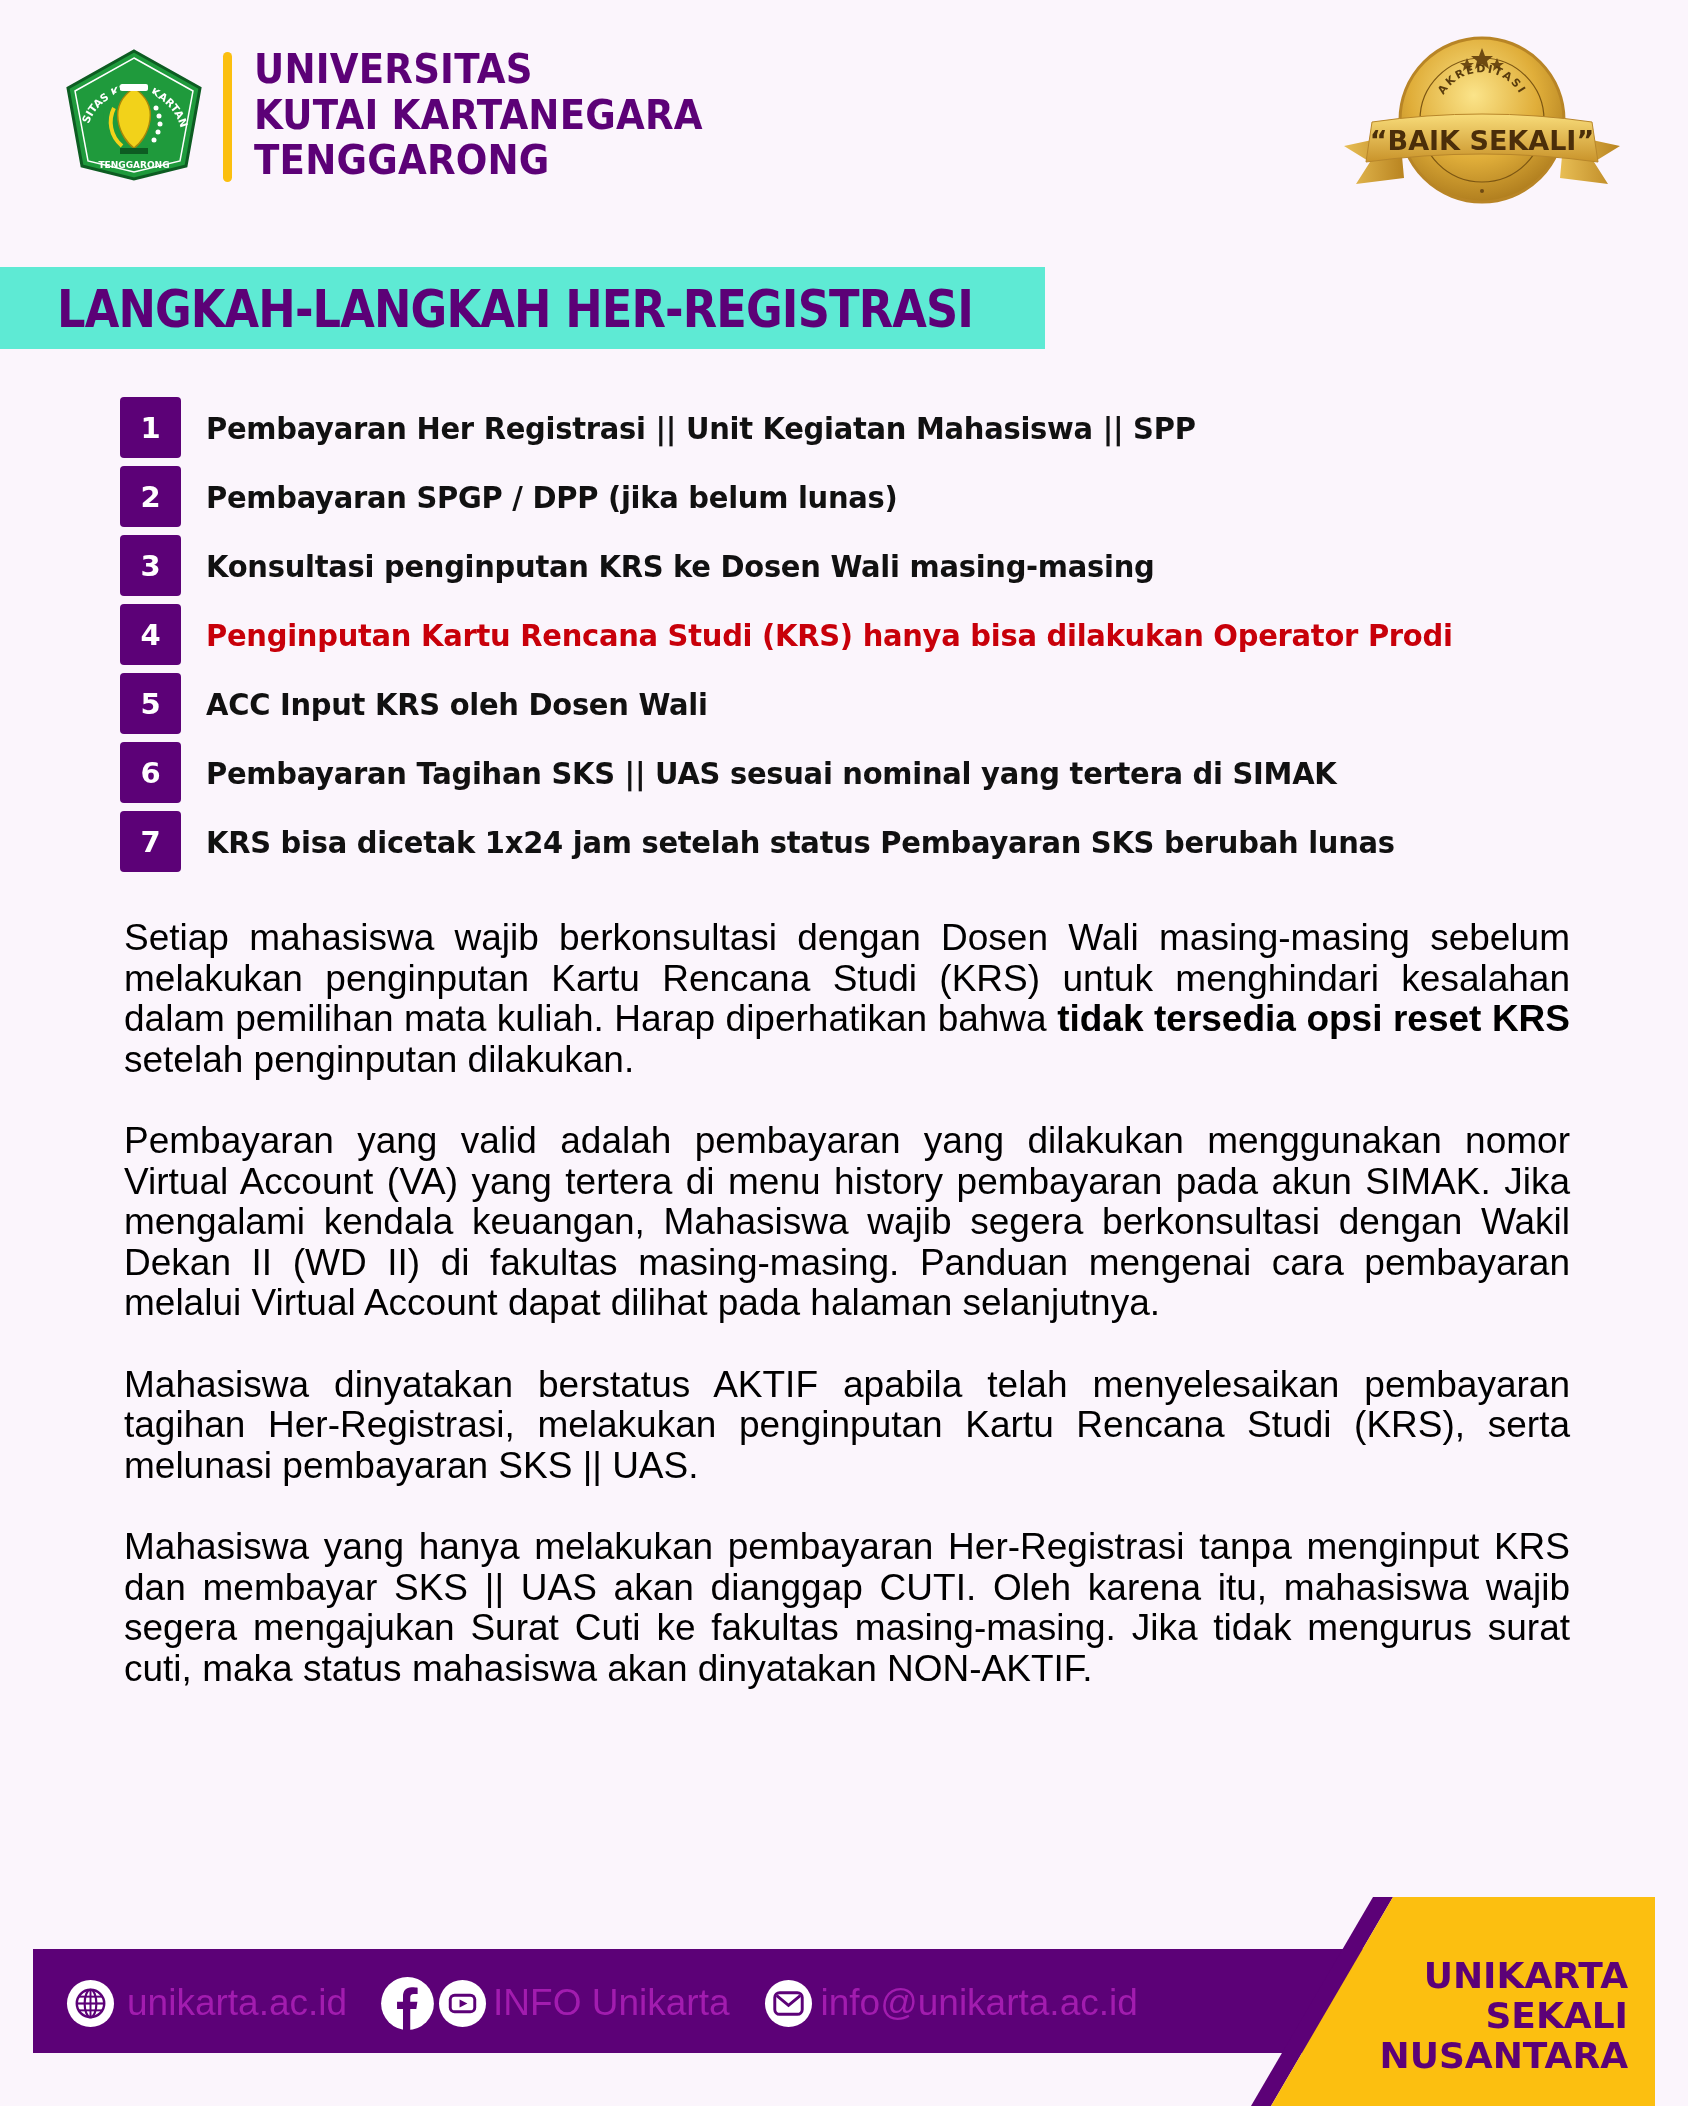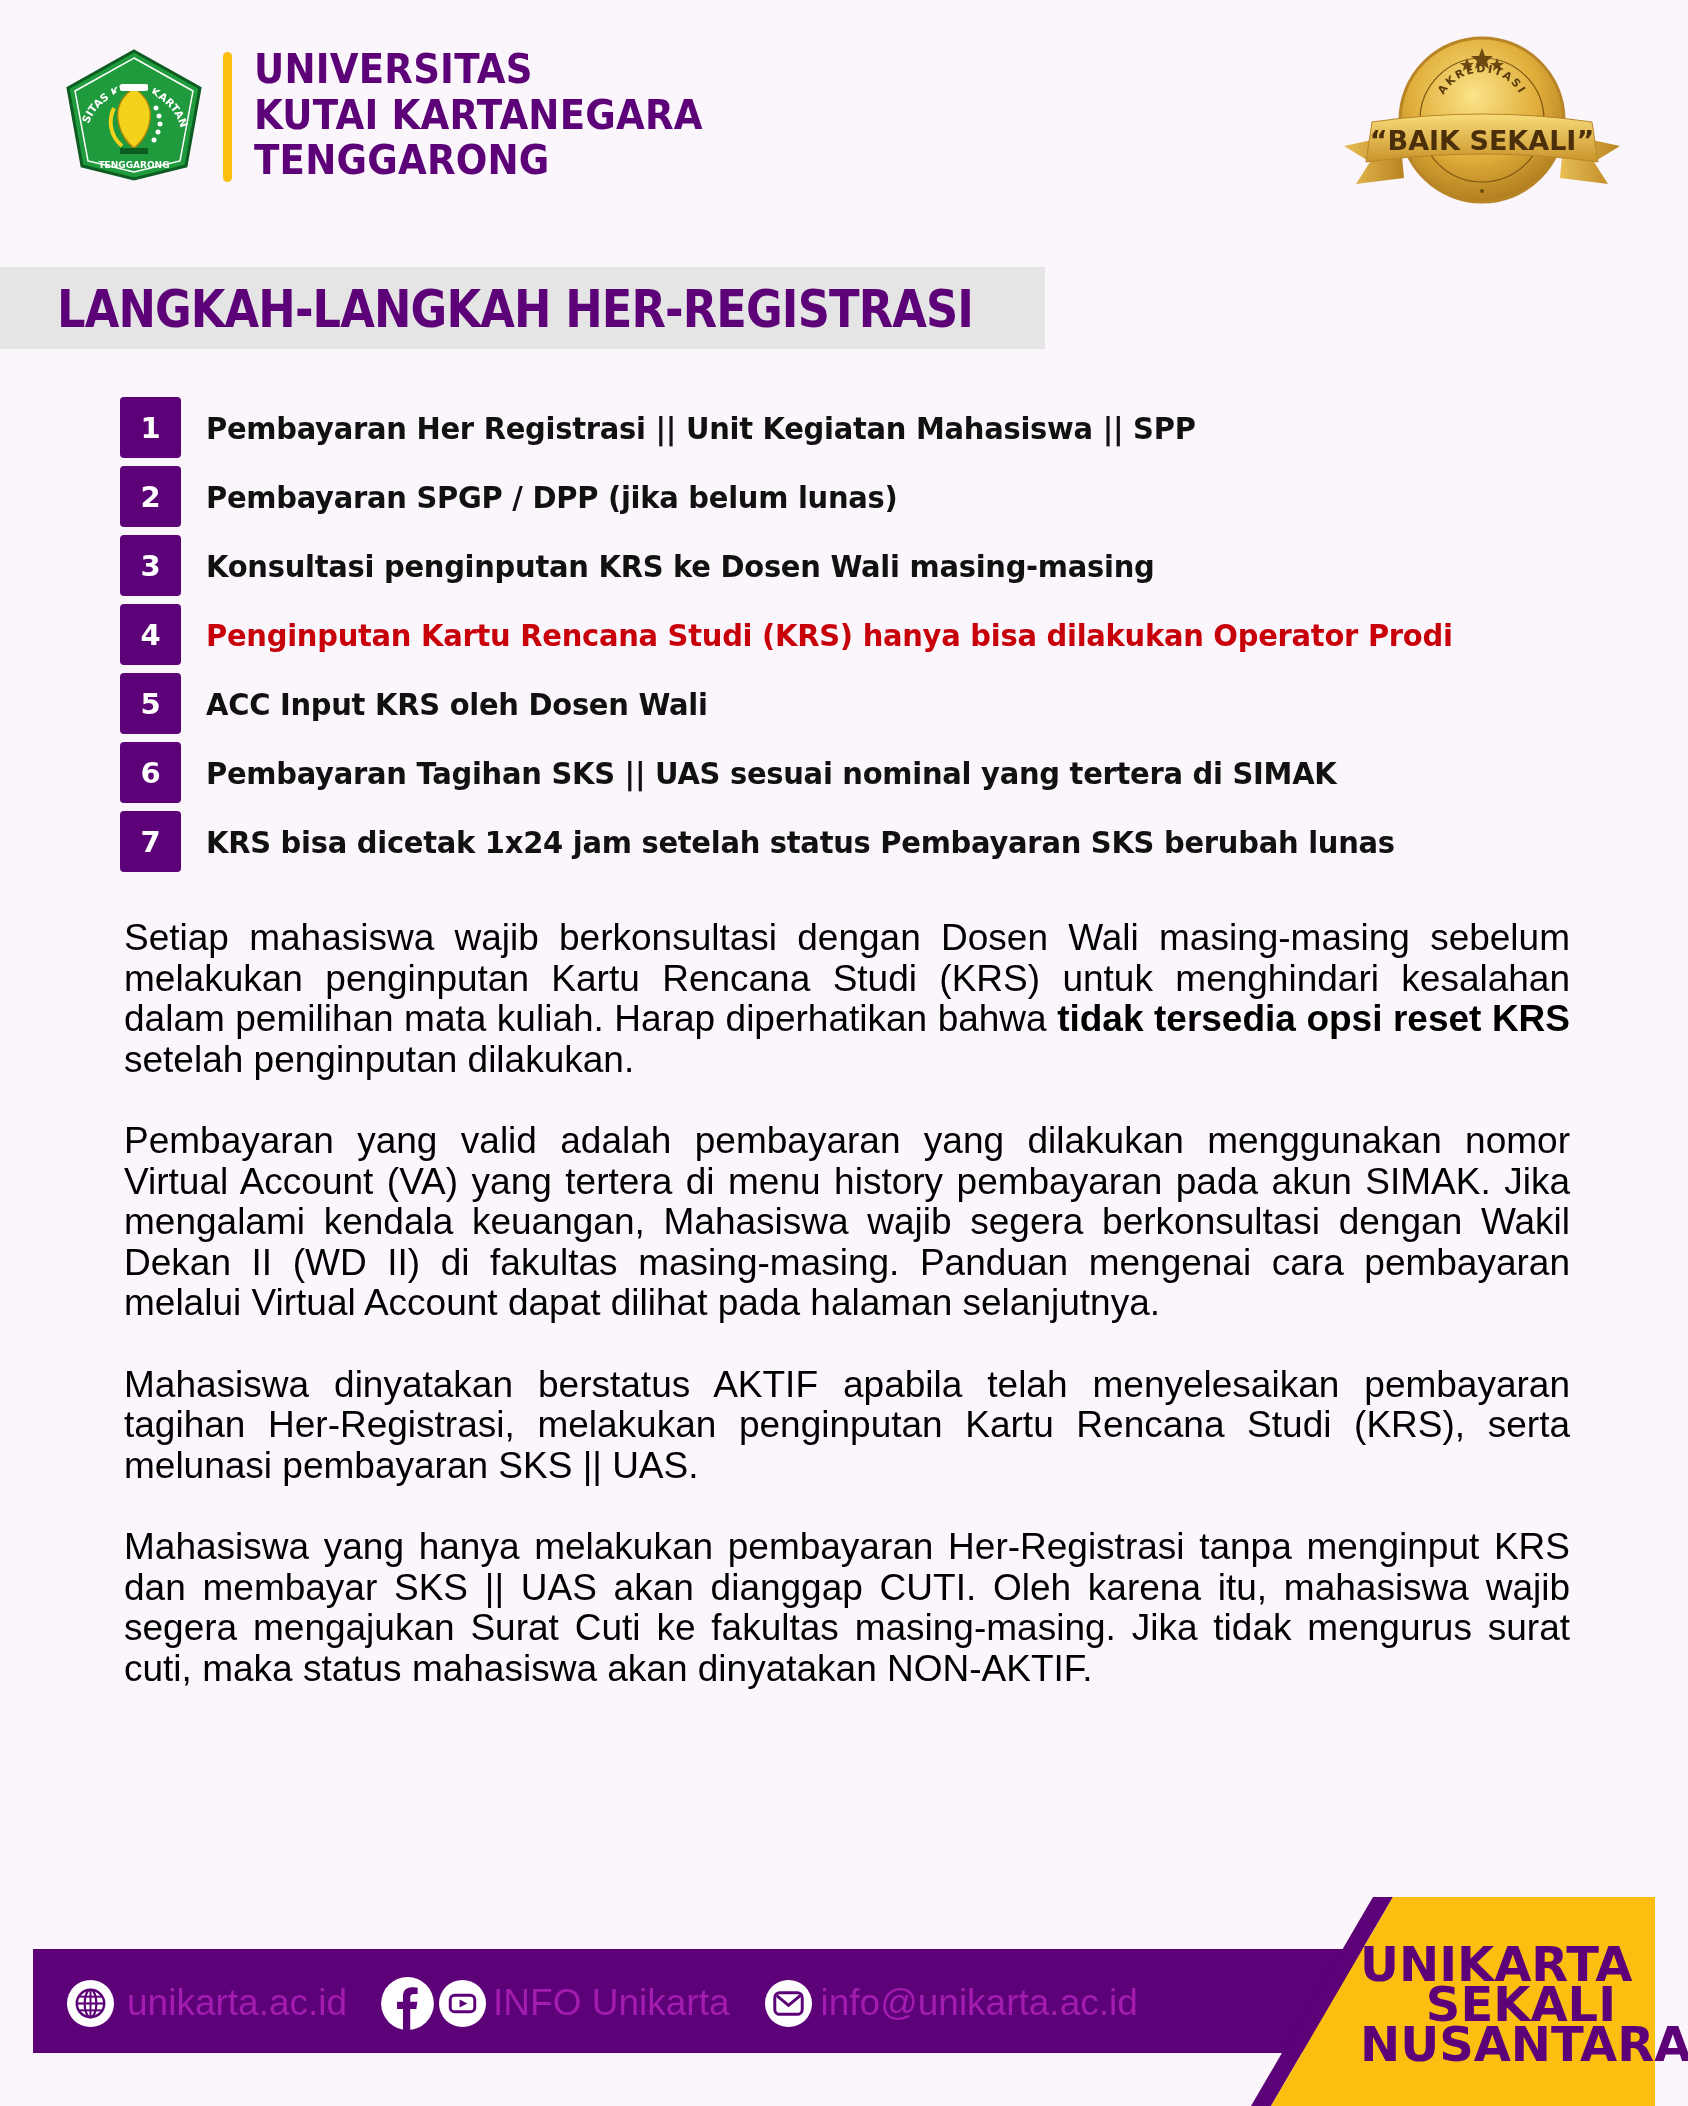--- a/index.html
+++ b/index.html
@@ -13,21 +13,21 @@
   
   #logo { left: 64px; top: 48px; width: 140px; height: 134px; }
   #header-bar { left: 223px; top: 52px; width: 9px; height: 130px; background: #fbbf0f; border-radius: 5px; }
   #univ-title { left: 254px; top: 47px; margin: 0; color: #5c0177; font-weight: bold;
     font-size: 40px; line-height: 45.5px; letter-spacing: 0.2px;
     font-family: "DejaVu Sans", sans-serif; transform: scaleX(0.93); transform-origin: left top; }
   #univ-title span { display: block; white-space: nowrap; }
   #badge { left: 1342px; top: 36px; width: 280px; height: 170px; }
 
   
-  #section-banner { left: 0; top: 267px; width: 1045px; height: 82px; background: #e5e5e5; }
+  #section-banner { left: 0; top: 267px; width: 1045px; height: 82px; background: #5eead4; }
   #section-title { position: absolute; left: 57px; top: 14px; margin: 0; color: #5c0177;
     font-weight: bold; font-size: 52px; line-height: 56px; white-space: nowrap;
     font-family: "DejaVu Sans", sans-serif; letter-spacing: -1px;
     transform: scaleX(0.86); transform-origin: left top; }
 
   
   #steps { left: 120px; top: 397px; width: 1480px; margin: 0; padding: 0; list-style: none; }
   .step { height: 61px; margin-bottom: 8px; display: flex; align-items: center; }
   .step-num { width: 61px; height: 61px; flex: 0 0 61px; background: #5c0177; color: #fff;
     border-radius: 4px; display: flex; align-items: center; justify-content: center;
@@ -42,22 +42,22 @@
   .para { margin: 0 0 41px 3px; font-size: 37px; line-height: 40.5px; color: #000000;
     text-align: justify; font-family: "Liberation Sans", sans-serif; }
   .para b { font-weight: bold; }
 
   
   #footer-band { left: 33px; top: 1949px; width: 1330px; height: 104px; background: #5c0177; }
   #footer-stripe { left: 0; top: 1897px; width: 1688px; height: 209px; }
   #footer-links { left: 66px; top: 1978px; height: 50px; display: flex; align-items: center; color: #fff; }
   .ficon { width: 49px; height: 49px; flex: 0 0 49px; }
   .ftext { font-size: 37px; font-family: "Liberation Sans", sans-serif; color: #a21caf; white-space: nowrap; }
-  #slogan { left: 1360px; top: 1944px; width: 256px; margin: 0; text-align: right; color: #5c0177;
-    font-weight: bold; font-size: 48px; line-height: 40px; font-family: "DejaVu Sans", sans-serif; }
+  #slogan { left: 1360px; top: 1944px; width: 256px; margin: 12px; text-align: right; color: #5c0177;
+    font-weight: bold; font-size: 36px; line-height: 40px; font-family: "DejaVu Sans", sans-serif; }
   #slogan span { display: block; white-space: nowrap; }
 </style>
 </head>
 <body>
 
 <div class="abs" id="logo">
   <svg width="140" height="134" viewBox="0 0 140 134">
     <polygon points="70,3 136,40 122,118 70,131 18,118 4,40" fill="#1f9a3c" stroke="#0d5c22" stroke-width="3"></polygon>
     <polygon points="70,10 129,43 116,113 70,124 24,113 11,43" fill="none" stroke="#ffffff" stroke-width="1.5"></polygon>
     <path id="ringTop" d="M 24,78 A 48,48 0 0 1 116,78" fill="none"></path>

